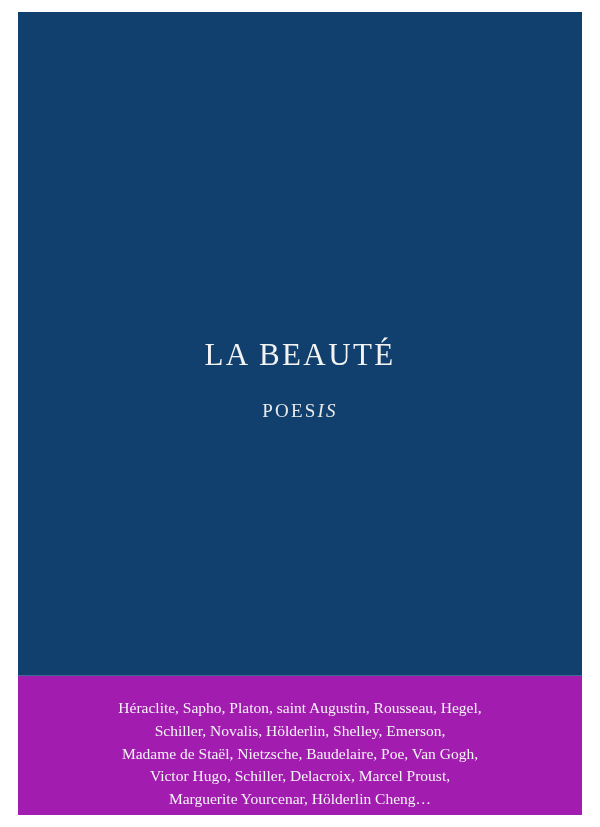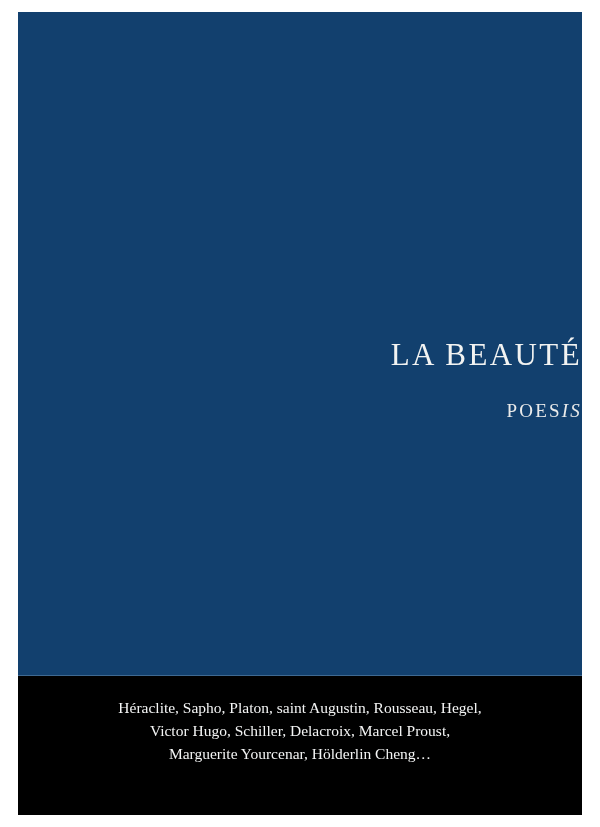--- a/index.html
+++ b/index.html
@@ -23,21 +23,21 @@
     height: 803px;
     background: #12406e;
     box-sizing: border-box;
     overflow: hidden;
   }
   .title-block {
     position: absolute;
     left: 0;
     top: 326px;
     width: 100%;
-    text-align: right;
+    text-align: center;
   }
   .main-title {
     font-family: "Liberation Serif", serif;
     color: #f2f3f2;
     font-size: 31px;
     letter-spacing: 2.4px;
     font-weight: 400;
     line-height: 1.1;
     margin: 0;
   }
@@ -52,21 +52,21 @@
   }
   .subtitle .ital {
     font-style: italic;
   }
   .contrib-band {
     position: absolute;
     left: 0;
     bottom: 0;
     width: 100%;
     height: 140px;
-    background: #000000;
+    background: #a21caf;
     border-top: 1px solid #3f6991;
     box-sizing: border-box;
   }
   .contrib-list {
     margin: 0;
     padding: 21px 30px 0 30px;
     text-align: center;
     color: #f4f5f5;
     font-family: "Liberation Serif", serif;
     font-size: 15.5px;
@@ -95,19 +95,21 @@
   <div class="cover">
 
     <div class="title-block">
       <h1 class="main-title">LA BEAUTÉ</h1>
       <p class="subtitle"><span>POES</span><span class="ital">IS</span></p>
     </div>
 
     <div class="contrib-band">
       <p class="contrib-list">
         <span class="contrib-line">Héraclite, Sapho, Platon, saint Augustin, Rousseau, Hegel,</span>
+        <span class="contrib-line">Schiller, Novalis, Hölderlin, Shelley, Emerson,</span>
+        <span class="contrib-line">Madame de Staël, Nietzsche, Baudelaire, Poe, Van Gogh,</span>
         <span class="contrib-line">Victor Hugo, Schiller, Delacroix, Marcel Proust,</span>
         <span class="contrib-line">Marguerite Yourcenar, Hölderlin Cheng…</span>
       </p>
     </div>
 
   </div>
 </div>
 
 </body></html>

